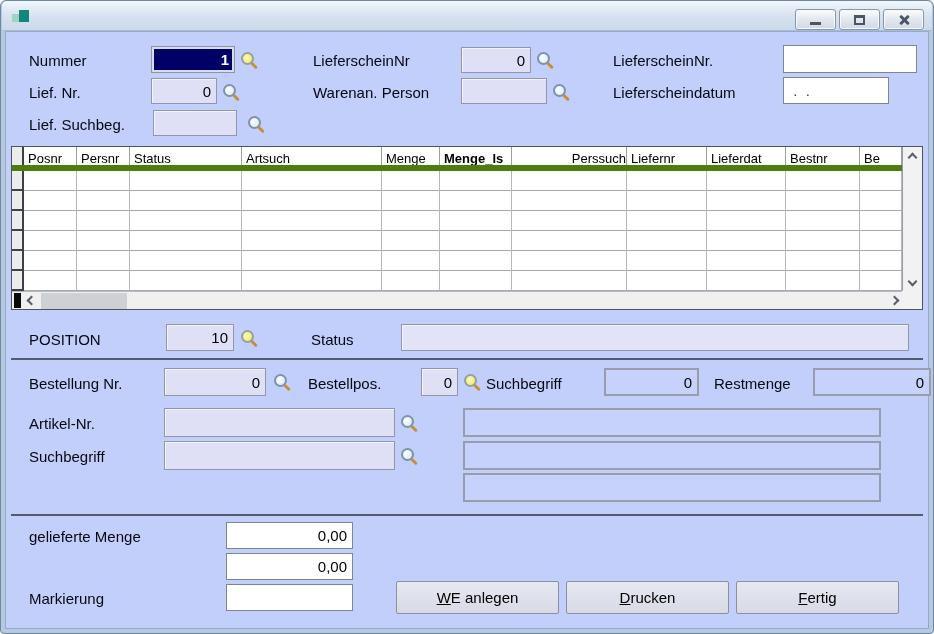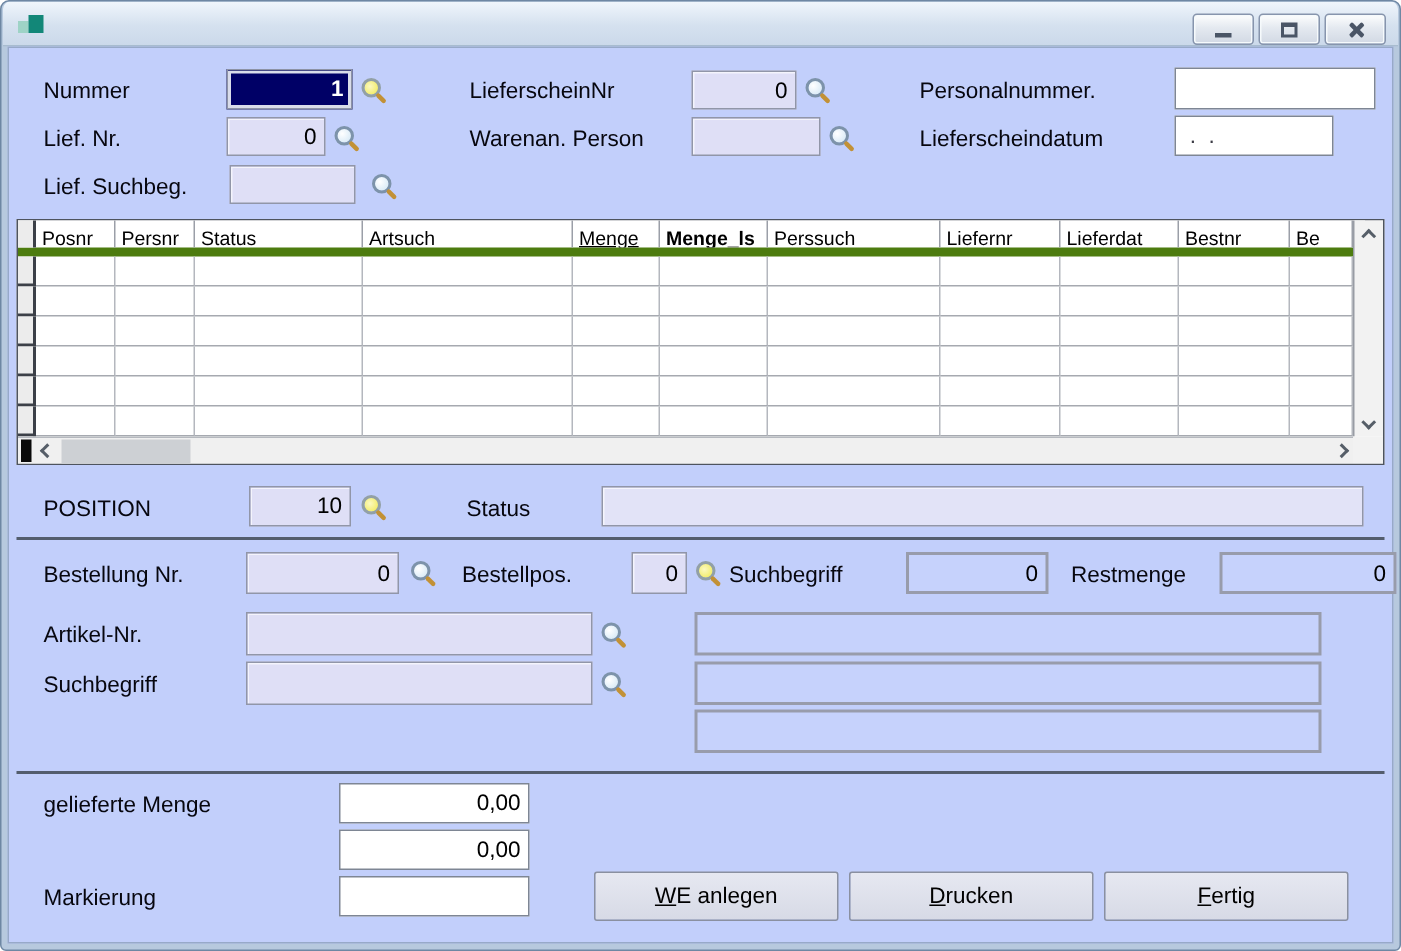--- a/index.html
+++ b/index.html
@@ -161,21 +161,21 @@
   <div class="client"></div>
 
   <span class="label" style="left:28px;top:51px">Nummer</span>
   <div class="field navy num" style="left:150px;top:45px;width:84px;height:27px">1</div>
   <span class="mag yellow" style="left:239px;top:50px"></span>
 
   <span class="label" style="left:312px;top:51px">LieferscheinNr</span>
   <div class="field num" style="left:460px;top:46px;width:70px;height:26px">0</div>
   <span class="mag" style="left:535px;top:50px"></span>
 
-  <span class="label" style="left:612px;top:51px">Personalnummer.</span>
+  <span class="label" style="left:612px;top:51px">LieferscheinNr.</span>
   <div class="field white" style="left:782px;top:44px;width:134px;height:28px"></div>
 
   <span class="label" style="left:28px;top:83px">Lief. Nr.</span>
   <div class="field num" style="left:150px;top:77px;width:66px;height:26px">0</div>
   <span class="mag" style="left:221px;top:82px"></span>
 
   <span class="label" style="left:312px;top:83px">Warenan. Person</span>
   <div class="field" style="left:460px;top:77px;width:86px;height:26px"></div>
   <span class="mag" style="left:551px;top:82px"></span>
 
@@ -186,23 +186,23 @@
   <div class="field" style="left:152px;top:109px;width:84px;height:26px"></div>
   <span class="mag" style="left:246px;top:114px"></span>
 
   <div class="grid">
     <div class="ghead">
         <div class="gcell sel"></div>
         <div class="gcell" style="width: 53px;">Posnr</div>
         <div class="gcell" style="width: 53px;">Persnr</div>
         <div class="gcell" style="width: 112px;">Status</div>
         <div class="gcell" style="width: 140px;">Artsuch</div>
-        <div class="gcell" style="width: 58px; text-decoration: underline;">Menge</div>
+        <div class="gcell" style="width: 58px;">Menge</div>
         <div class="gcell" style="width: 72px; font-weight: bold;">Menge_ls</div>
-        <div class="gcell" style="width: 115px;">Perssuch</div>
+        <div class="gcell" style="width: 115px; text-align: right;">Perssuch</div>
         <div class="gcell" style="width: 80px;">Liefernr</div>
         <div class="gcell" style="width: 79px;">Lieferdat</div>
         <div class="gcell" style="width: 74px;">Bestnr</div>
         <div class="gcell" style="width: 42px;">Be</div>
       </div>
     <div class="gbody">
         <div class="grow">
           <div class="gcell sel"></div>
           <div class="gcell" style="width: 53px;"></div>
           <div class="gcell" style="width: 53px;"></div>

